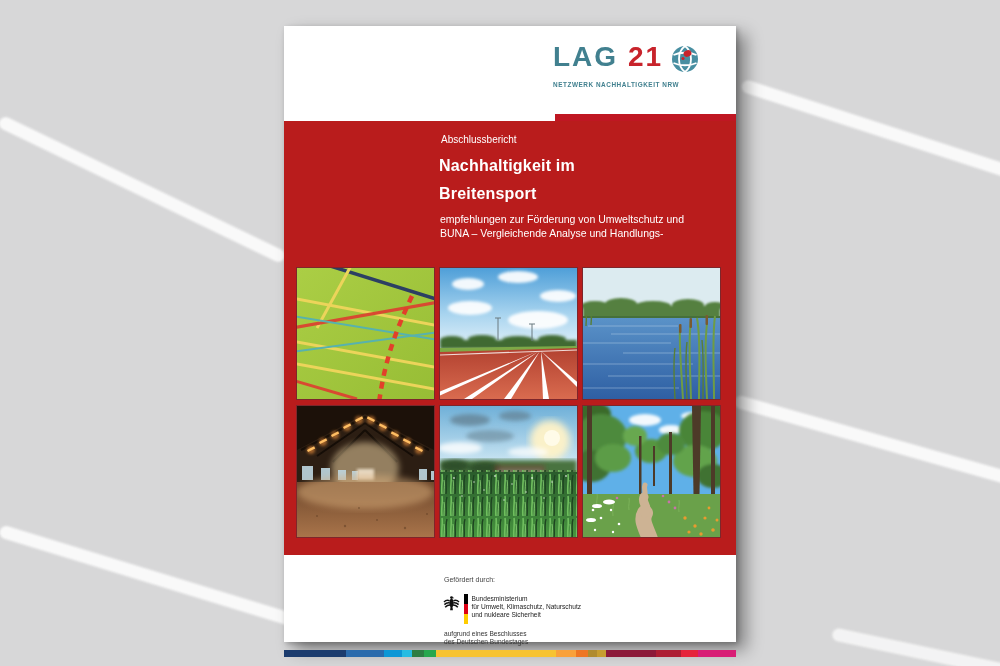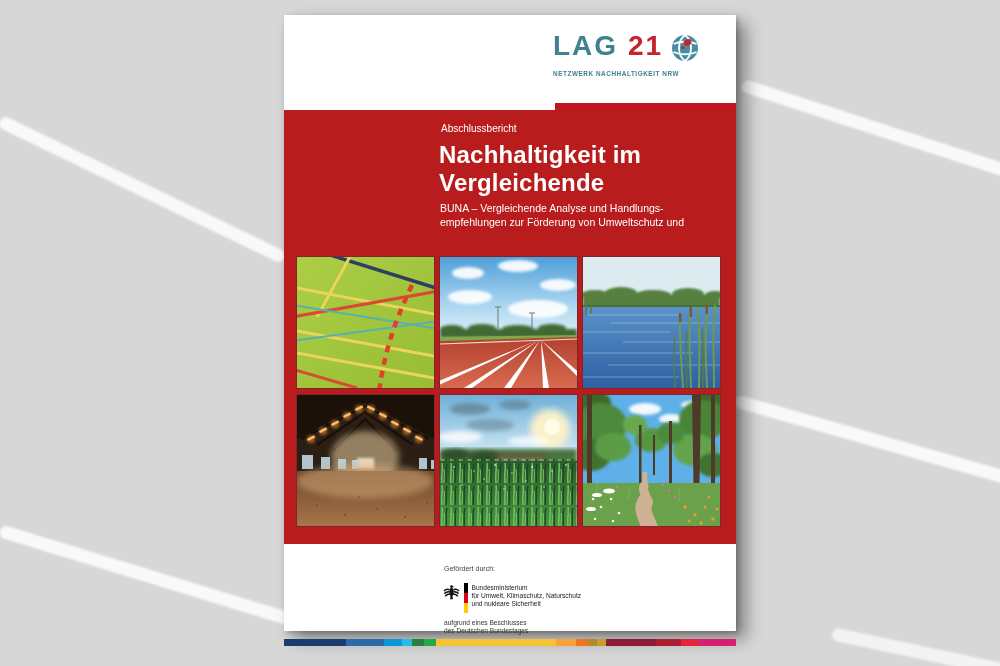--- a/index.html
+++ b/index.html
@@ -7,36 +7,36 @@
          background:#d7d7d8;font-family:"Liberation Sans",sans-serif;}
   
   .bg-line{position:absolute;background:#fbfbfb;height:13px;border-radius:7px;filter:blur(1.2px);opacity:.96;}
   .bg-line.l1{left:-16px;top:183px;width:316px;transform:rotate(25.8deg);}
   .bg-line.l2{left:735px;top:122px;width:282px;transform:rotate(18deg);}
   .bg-line.l3{left:729px;top:433px;width:286px;transform:rotate(15.8deg);}
   .bg-line.l4{left:-7px;top:570px;width:314px;transform:rotate(17deg);}
   .bg-line.l5{left:830px;top:650px;width:220px;transform:rotate(12deg);opacity:.8;}
 
   
-  .page{position:absolute;left:284px;top:15px;width:452px;height:616px;background:#ffffff;
+  .page{position:absolute;left:284px;top:26px;width:452px;height:616px;background:#ffffff;
         box-shadow:10px 8px 16px rgba(0,0,0,.40), 2px 2px 5px rgba(0,0,0,.22);}
 
   
   .logo{position:absolute;left:269px;top:18px;width:170px;}
   .logo-row{display:flex;align-items:flex-start;gap:7px;}
   .logo-text{font-weight:bold;font-size:28px;letter-spacing:2px;line-height:26px;white-space:nowrap;}
   .logo-lag{color:#41808f;}
   .logo-num{color:#c8232b;}
   .logo-tagline{font-size:6.4px;font-weight:bold;letter-spacing:.55px;color:#41808f;margin-top:3px;white-space:nowrap;}
   .red-bar{position:absolute;left:271px;top:88px;right:0;height:7px;background:#bf1722;}
 
   
   .teal{position:absolute;left:0;top:95px;width:452px;height:434px;background:#b91c1c;}
   .kicker{position:absolute;left:157px;top:13px;font-size:10px;color:#fff;}
-  .title{position:absolute;left:155px;top:31px;font-size:24px;line-height:28px;font-weight:bold;color:#fff;letter-spacing:.2px;}
+  .title{position:absolute;left:155px;top:31px;font-size:16px;line-height:28px;font-weight:bold;color:#fff;letter-spacing:.2px;}
   .title .line{display:block;}
   .subtitle{position:absolute;left:156px;top:92px;font-size:10.5px;line-height:13.6px;color:#fff;}
   .subtitle .line{display:block;}
 
   
   .grid{position:absolute;left:13px;top:147px;display:grid;grid-template-columns:repeat(3,137px);grid-auto-rows:131px;gap:7px 6px;}
   .photo{width:137px;height:131px;overflow:hidden;outline:1px solid rgba(18,58,72,.35);background:#888;}
   .photo svg{display:block;}
 
   
@@ -83,25 +83,25 @@
       </div>
       <div class="logo-tagline">NETZWERK NACHHALTIGKEIT NRW</div>
     </div>
 
     <div class="red-bar"></div>
 
     <div class="teal">
       <div class="kicker">Abschlussbericht</div>
       <div class="title">
         <span class="line">Nachhaltigkeit im</span>
-        <span class="line">Vergleichende</span>
+        <span class="line">Breitensport</span>
       </div>
       <div class="subtitle">
+        <span class="line">empfehlungen zur Förderung von Umweltschutz und</span>
         <span class="line">BUNA – Vergleichende Analyse und Handlungs-</span>
-        <span class="line">empfehlungen zur Förderung von Umweltschutz und</span>
       </div>
 
       <div class="grid">
 
         <div class="photo" title="sports-hall-floor-with-court-lines">
           <svg width="137" height="131" viewBox="0 0 137 131" preserveAspectRatio="none">
             <defs>
                 <linearGradient id="g1" x1="0" y1="0" x2="1" y2="1">
               <stop offset="0" stop-color="#abce45"></stop>
                   <stop offset="1" stop-color="#97bd35"></stop>

